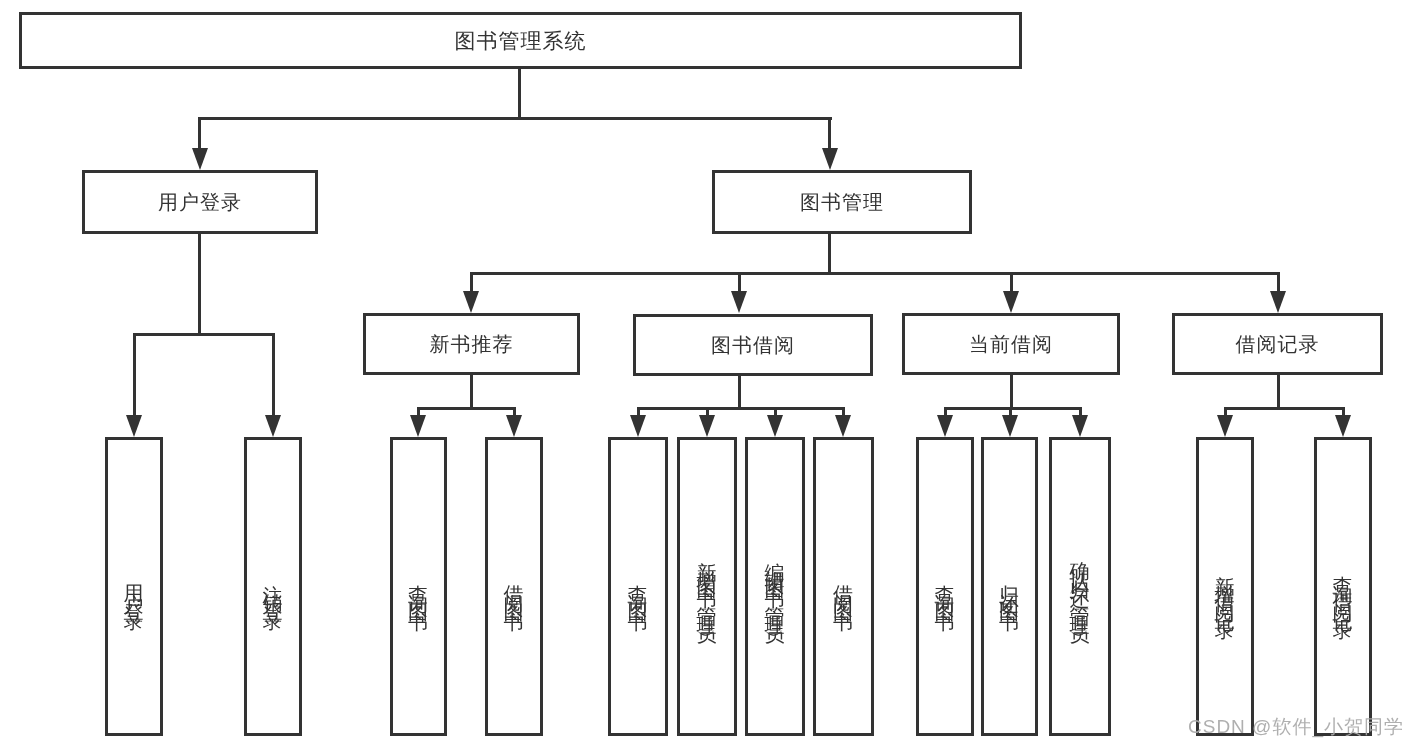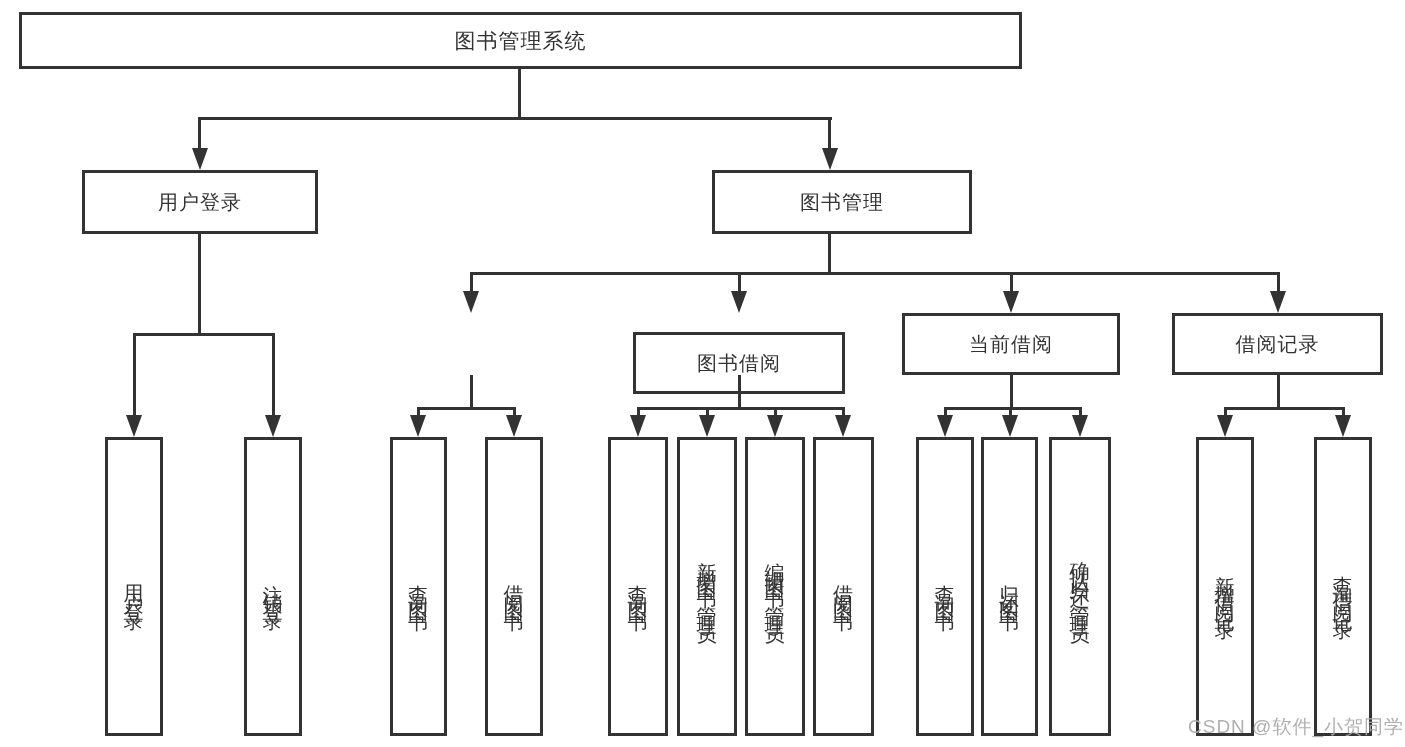--- a/index.html
+++ b/index.html
@@ -90,21 +90,24 @@
   <div class="line" style="left:470px; top:272px; width:810px; height:3px;"></div>
   <div class="line" style="left:470px;  top:272px; width:3px; height:21px;"></div>
   <div class="line" style="left:738px;  top:272px; width:3px; height:21px;"></div>
   <div class="line" style="left:1010px; top:272px; width:3px; height:21px;"></div>
   <div class="line" style="left:1277px; top:272px; width:3px; height:21px;"></div>
   <div class="arrow" style="left:463px;  top:291px;"></div>
   <div class="arrow" style="left:731px;  top:291px;"></div>
   <div class="arrow" style="left:1003px; top:291px;"></div>
   <div class="arrow" style="left:1270px; top:291px;"></div>
 
-  <div class="box" style="left:633px; top:332px; width:212px; height:62px;">
+  <div class="box" style="left:363px; top:313px; width:217px; height:62px;">
+    <span>新书推荐</span>
+  </div>
+  <div class="box" style="left:633px; top:314px; width:240px; height:62px;">
     <span>图书借阅</span>
   </div>
   <div class="box" style="left:902px; top:313px; width:218px; height:62px;">
     <span>当前借阅</span>
   </div>
   <div class="box" style="left:1172px; top:313px; width:211px; height:62px;">
     <span>借阅记录</span>
   </div>
 
   <div class="line" style="left:470px; top:375px; width:3px;  height:35px;"></div>

